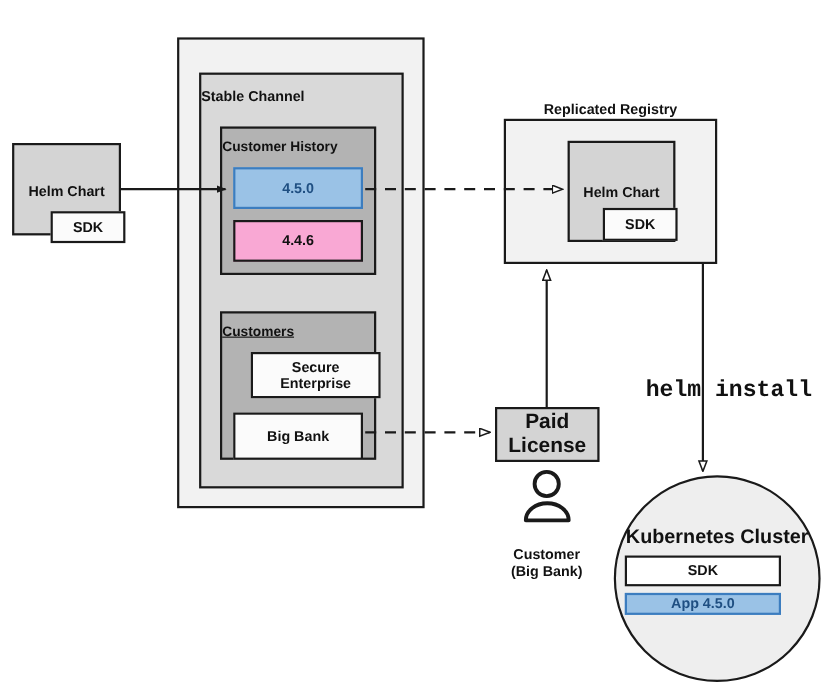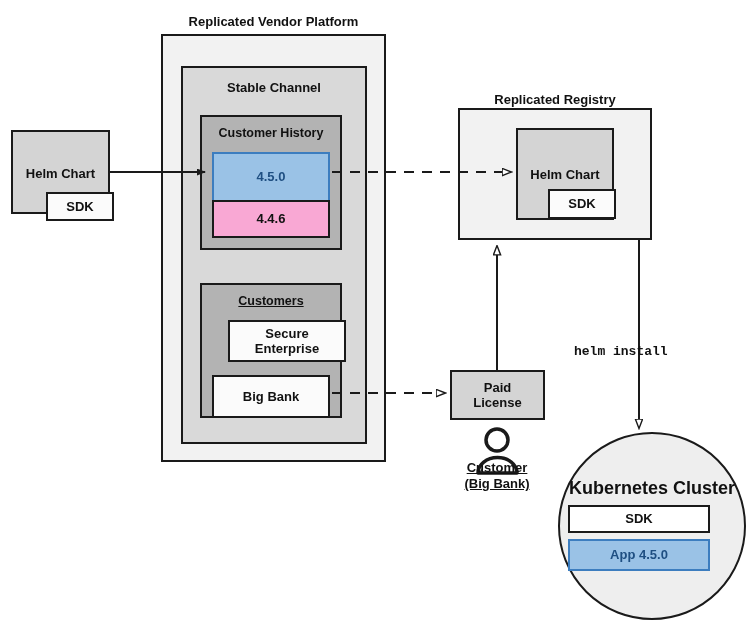--- a/index.html
+++ b/index.html
@@ -34,21 +34,21 @@
     position: absolute;
     font-weight: bold;
     color: #111111;
     text-align: center;
     white-space: nowrap;
   }
   .container-label {
     position: absolute;
     font-weight: bold;
     color: #111111;
-    text-align: center;
+    text-align: left;
     width: 100%;
     left: 0;
   }
   .mono-label {
     position: absolute;
     font-family: "Liberation Mono", "DejaVu Sans Mono", monospace;
     font-weight: bold;
     color: #111111;
     white-space: nowrap;
     letter-spacing: 0px;
@@ -75,33 +75,32 @@
     box-sizing: border-box;
     border: 2px solid #1a1a1a;
     background: #eeeeee;
   }
 </style>
 </head>
 <body>
 
 <div id="canvas">
 
-  <div class="title-label" style="left:161px; top:14px; width:225px; font-size:13px;">Replicated Vendor Platform</div>
 
   <div class="box" style="left:161px; top:34px; width:225px; height:428px; background:#f2f2f2; display:block;"></div>
 
   <div class="box" style="left:181px; top:66px; width:186px; height:378px; background:#d9d9d9; display:block;">
     <div class="container-label" style="top:12px; font-size:13px;">Stable Channel</div>
   </div>
 
   <div class="box" style="left:200px; top:115px; width:142px; height:135px; background:#b3b3b3; display:block;">
     <div class="container-label" style="top:9px; font-size:12.5px;">Customer History</div>
   </div>
 
-  <div class="box" style="left:212px; top:152px; width:118px; height:50px;
+  <div class="box" style="left:212px; top:152px; width:118px; height:38px;
               background:#9ac2e6; border-color:#3c7dbf; color:#1f4f82; font-size:13px;">4.5.0</div>
 
   <div class="box" style="left:212px; top:200px; width:118px; height:38px;
               background:#f9a8d4; font-size:13px;">4.4.6</div>
 
   <div class="box" style="left:200px; top:283px; width:142px; height:135px; background:#b3b3b3; display:block;">
     <div class="container-label" style="top:9px; font-size:12.5px;text-decoration:underline;">Customers</div>
   </div>
 
   <div class="box" style="left:228px; top:320px; width:118px; height:42px;
@@ -121,41 +120,41 @@
 
   <div class="box" style="left:458px; top:108px; width:194px; height:132px; background:#f2f2f2; display:block;"></div>
 
   <div class="box" style="left:516px; top:128px; width:98px; height:92px;
               background:#d4d4d4; font-size:13px; align-items:flex-start; padding-top:37px;">Helm Chart</div>
 
   <div class="box" style="left:548px; top:189px; width:68px; height:30px;
               background:#fbfbfb; font-size:13px; z-index:3;">SDK</div>
 
   <div class="box" style="left:450px; top:370px; width:95px; height:50px;
-              background:#d4d4d4; font-size:13px; white-space:pre-line;">Paid
+              background:#d4d4d4; font-size:19px; white-space:pre-line;">Paid
 License</div>
 
   <svg class="overlay">
     <g>
       <circle cx="497" cy="440" r="11" fill="none" stroke="#1a1a1a" stroke-width="3.5"></circle>
       <path d="M478 473 a19.5 15.5 0 0 1 39 0 Z" fill="none" stroke="#1a1a1a" stroke-width="3.5" stroke-linejoin="round"></path>
     </g>
   </svg>
 
-  <div class="caption" style="left:430px; top:460px; width:134px; font-size:13px;text-decoration:underline;">Customer
+  <div class="caption" style="left:430px; top:496px; width:134px; font-size:13px;">Customer
 (Big Bank)</div>
 
   <div class="circle-shape" style="left:558px; top:432px; width:188px; height:188px;"></div>
 
   <div class="title-label" style="left:562px; top:478px; width:180px; font-size:18px;">Kubernetes Cluster</div>
 
   <div class="box" style="left:568px; top:505px; width:142px; height:28px;
               background:#ffffff; font-size:13px;">SDK</div>
 
-  <div class="box" style="left:568px; top:539px; width:142px; height:32px;
+  <div class="box" style="left:568px; top:539px; width:142px; height:20px;
               background:#9ac2e6; border-color:#3c7dbf; color:#1f4f82; font-size:13px;">App 4.5.0</div>
 
   <svg class="overlay">
     <defs>
       <marker id="arrow-solid" markerWidth="9" markerHeight="9" refX="8" refY="3.4" orient="auto" markerUnits="userSpaceOnUse">
         <path d="M0,0 L9,3.4 L0,6.8 z" fill="#1a1a1a"></path>
       </marker>
       <marker id="arrow-open" markerWidth="11" markerHeight="11" refX="9.5" refY="4.2" orient="auto" markerUnits="userSpaceOnUse">
         <path d="M0.6,0.6 L10,4.2 L0.6,7.8 z" fill="#ffffff" stroke="#1a1a1a" stroke-width="1.4"></path>
       </marker>
@@ -166,15 +165,15 @@
     <line x1="332" y1="172" x2="511" y2="172" stroke="#1a1a1a" stroke-width="2" stroke-dasharray="10,8" marker-end="url(#arrow-open)"></line>
 
     <line x1="332" y1="393" x2="445" y2="393" stroke="#1a1a1a" stroke-width="2" stroke-dasharray="10,8" marker-end="url(#arrow-open)"></line>
 
     <line x1="497" y1="370" x2="497" y2="246" stroke="#1a1a1a" stroke-width="2" marker-end="url(#arrow-open)"></line>
 
     <line x1="639" y1="240" x2="639" y2="428" stroke="#1a1a1a" stroke-width="2" marker-end="url(#arrow-open)"></line>
   </svg>
 
 
-  <div class="mono-label" style="left:574px; top:344px; font-size:13px;">helm install</div>
+  <div class="mono-label" style="left:587px; top:344px; font-size:21px;">helm install</div>
 
 </div>
 
 </body></html>

